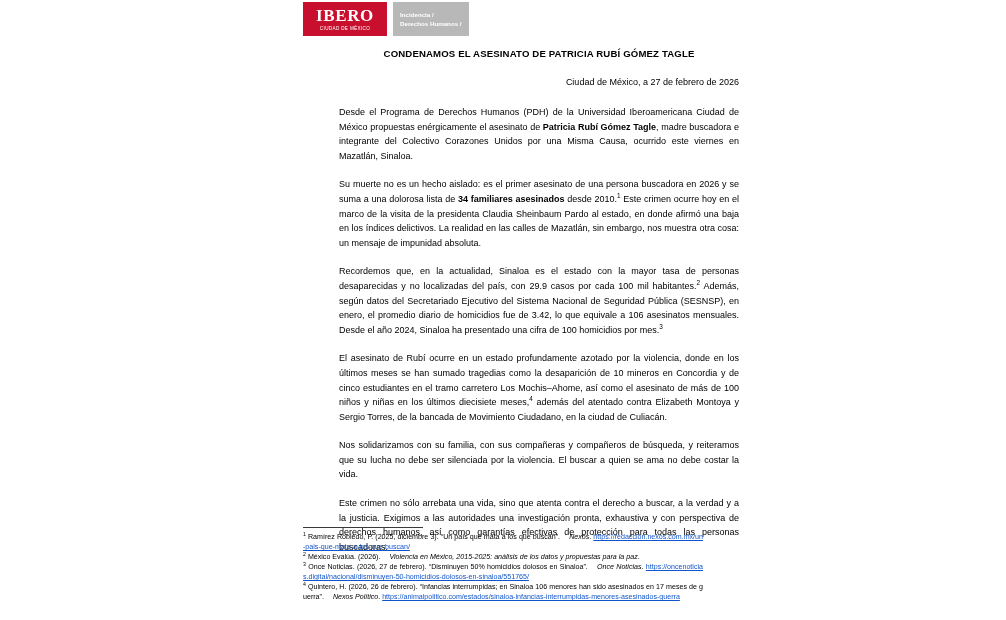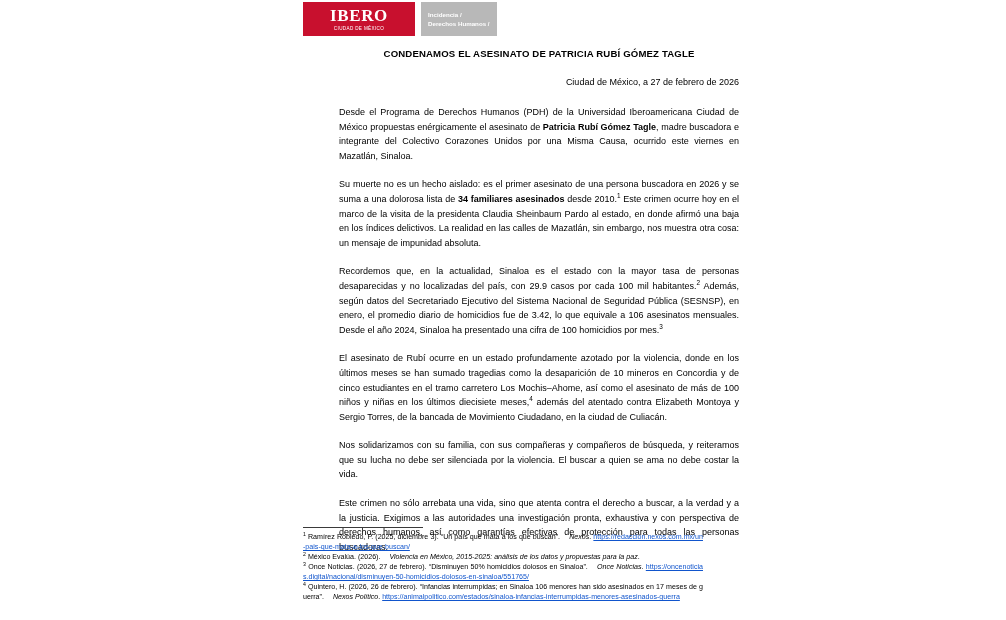--- a/index.html
+++ b/index.html
@@ -33,21 +33,21 @@
     align-items: stretch;
     height: 34px;
   }
   .logo-ibero {
     background: #C8102E;
     width: 72px;
     display: flex;
     flex-direction: column;
     align-items: center;
     justify-content: center;
-    padding: 0 20px;
+    padding: 0 6px;
   }
   .logo-ibero-main {
     color: #ffffff;
     font-size: 17px;
     font-weight: bold;
     letter-spacing: 0.6px;
     line-height: 17px;
     font-family: "Liberation Serif", serif;
   }
   .logo-ibero-sub {

